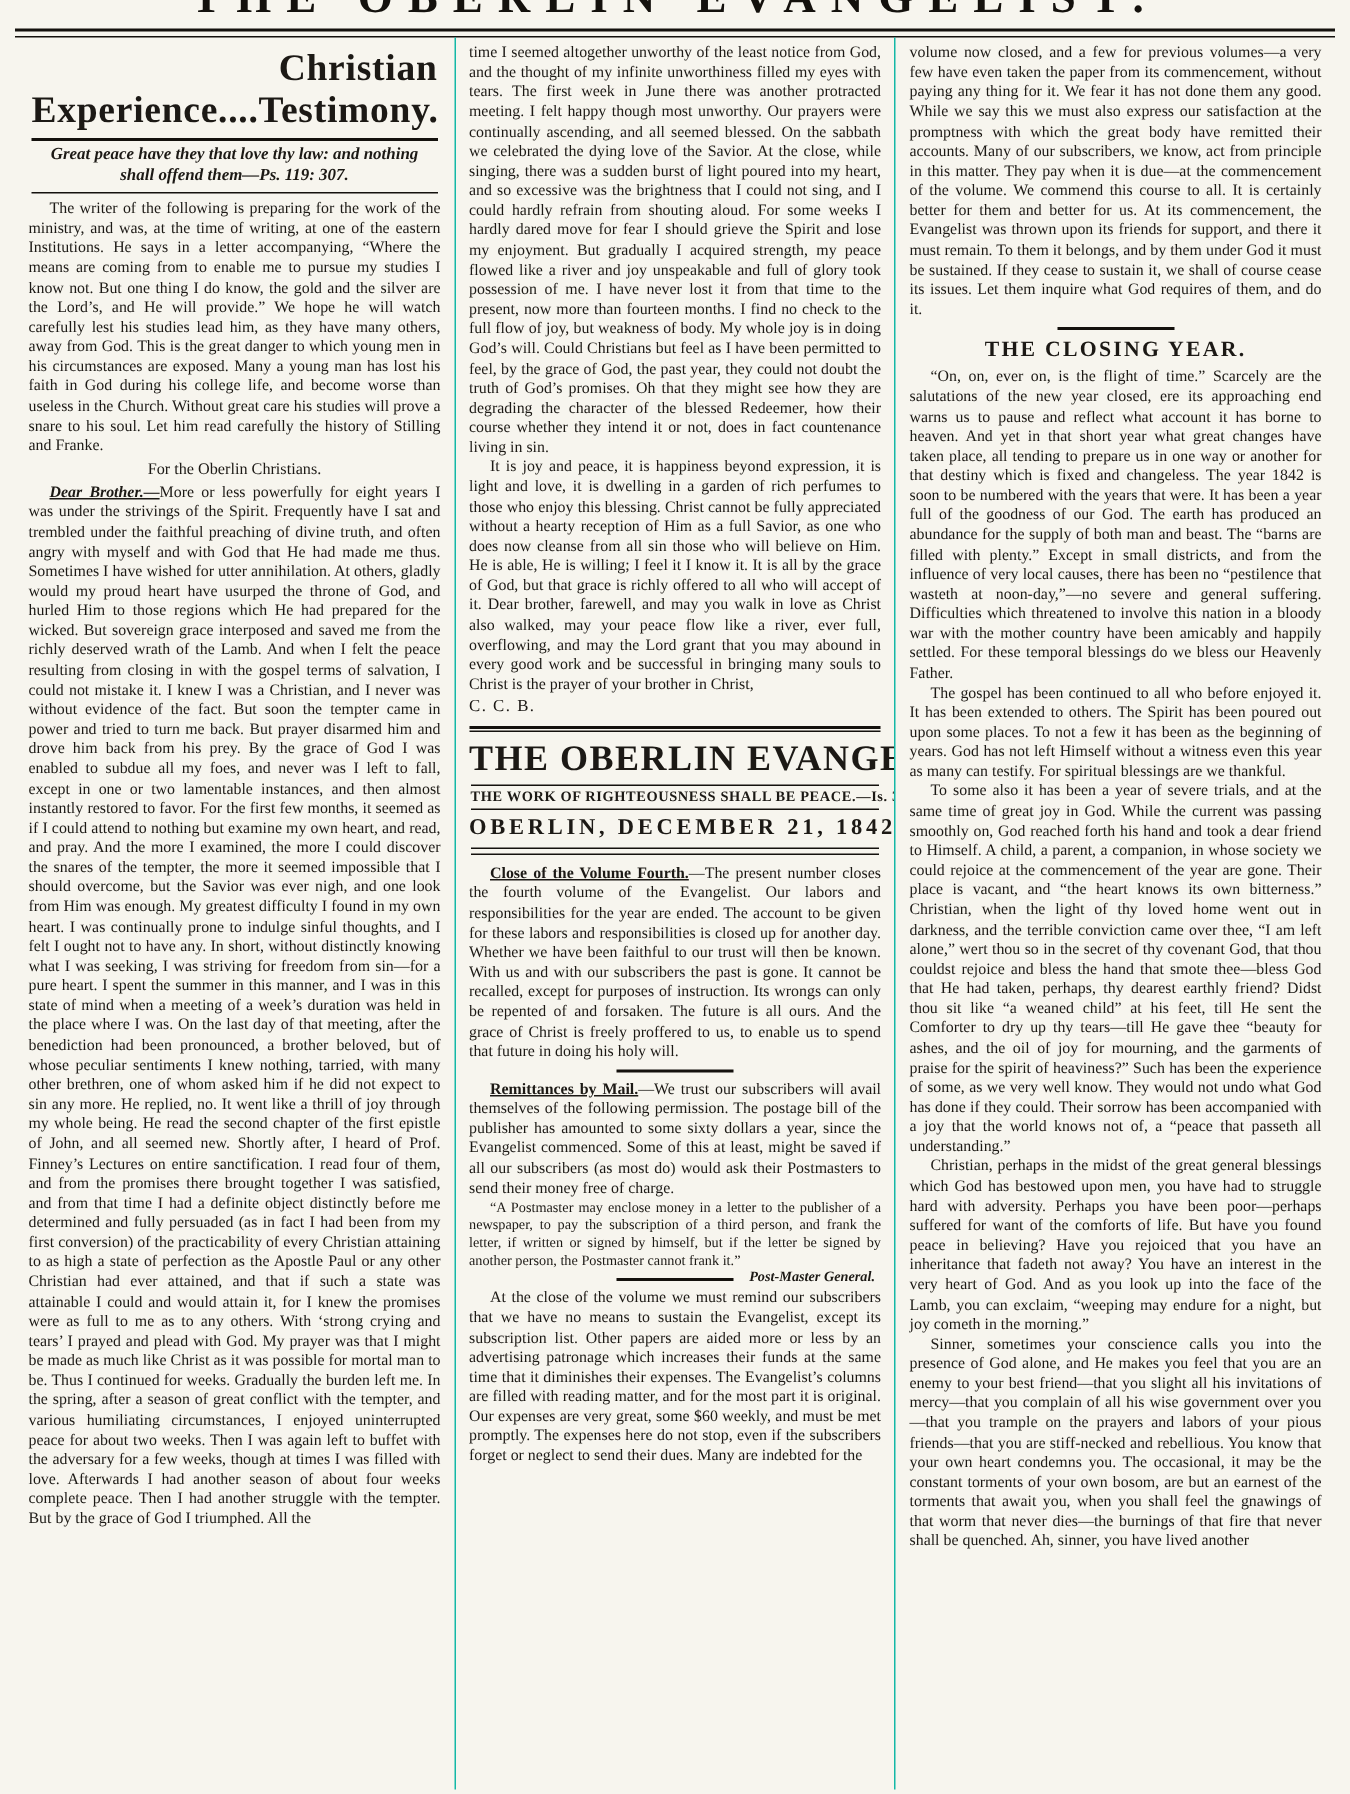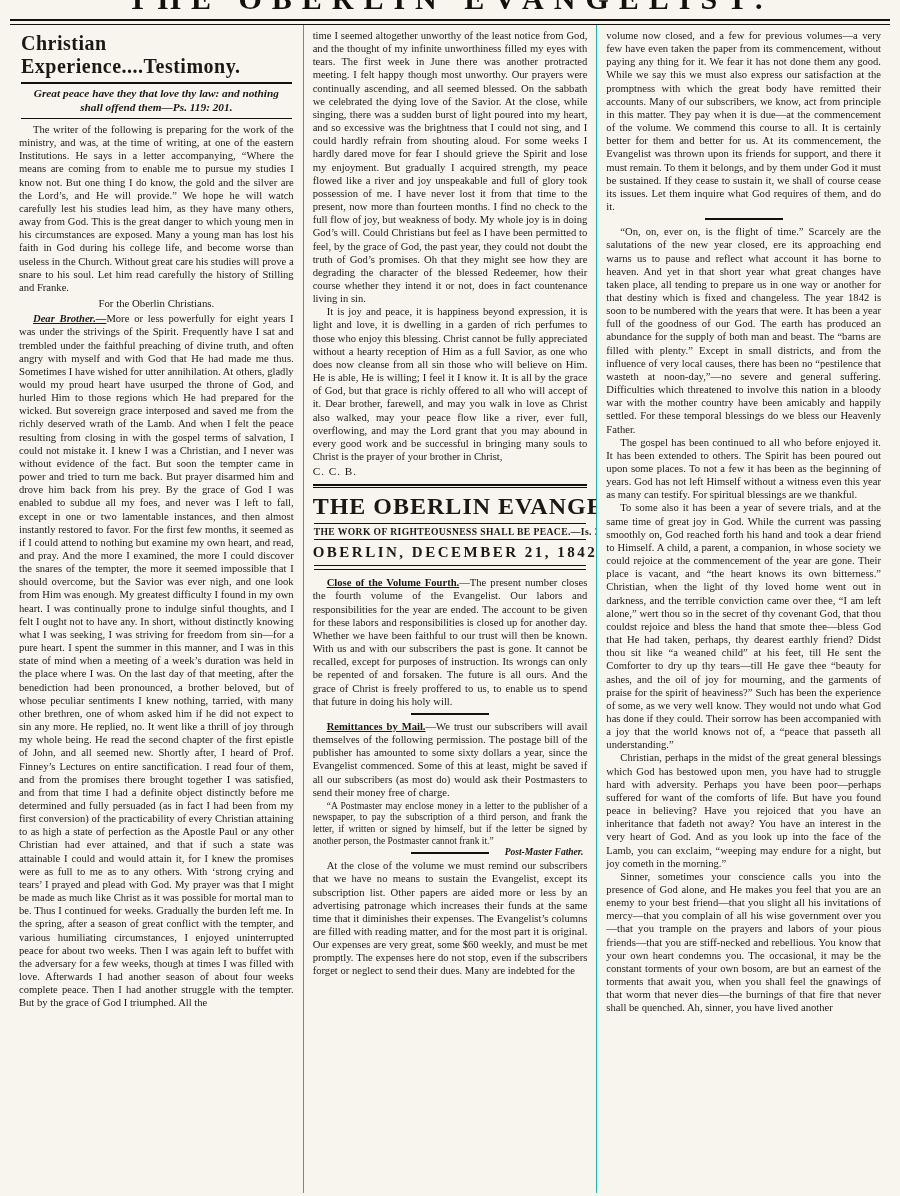--- a/index.html
+++ b/index.html
@@ -21,21 +21,21 @@
   .col{flex:1 1 0;padding:4px 9px 0 9px;overflow:hidden;}
   .col + .col{border-left:1px solid #14b8a6;}
 
   p{margin:0;font-size:10.6px;line-height:13.15px;text-align:justify;}
   p.ind{text-indent:14px;}
   .it{font-style:italic;}
   .bd{font-weight:bold;text-decoration:underline;}
 
   
   .art-title{
-    font-size:20px;font-weight:bold;text-align:left;letter-spacing:.5px;
+    font-size:25px;font-weight:bold;text-align:right;letter-spacing:.5px;
     padding:2px 0 4px 0;border-bottom:2px solid #14110d;margin:1px 2px 0 2px;
   }
   .art-motto{
     font-size:11.3px;font-weight:bold;font-style:italic;text-align:center;
     line-height:13.5px;padding:3px 8px 4px 8px;border-bottom:1.5px solid #14110d;
     margin:0 2px 4px 2px;
   }
   .for-line{text-align:center;font-size:10.8px;margin:3px 0 2px 0;text-indent:0;}
 
   .sig-right{text-align:left;padding-right:30px;font-size:11.2px;letter-spacing:1px;margin-top:2px;}
@@ -71,21 +71,21 @@
 
   <div class="running-head-clip">
     <div class="running-head">THE OBERLIN EVANGELIST.</div>
   </div>
   <div class="top-rule"></div>
 
   <div class="columns">
 
     <div class="col">
       <div class="art-title">Christian Experience....Testimony.</div>
-      <div class="art-motto">Great peace have they that love thy law: and nothing shall offend them—Ps. 119: 201.</div>
+      <div class="art-motto">Great peace have they that love thy law: and nothing shall offend them—Ps. 119: 307.</div>
       <p class="ind">The writer of the following is preparing for the work of the ministry, and was, at the time of writing, at one of the eastern Institutions.  He says in a letter accompanying, “Where the means are coming from to enable me to pursue my studies I know not.  But one thing I do know, the gold and the silver are the Lord’s, and He will provide.”  We hope he will watch carefully lest his studies lead him, as they have many others, away from God.  This is the great danger to which young men in his circumstances are exposed.  Many a young man has lost his faith in God during his college life, and become worse than useless in the Church.  Without great care his studies will prove a snare to his soul.  Let him read carefully the history of Stilling and Franke.</p>
       <p class="for-line">For the Oberlin Christians.</p>
       <p class="ind"><span class="it bd">Dear Brother.—</span><span>More or less powerfully for eight years I was under the strivings of the Spirit.  Frequently have I sat and trembled under the faithful preaching of divine truth, and often angry with myself and with God that He had made me thus. Sometimes I have wished for utter annihilation. At others, gladly would my proud heart have usurped the throne of God, and hurled Him to those regions which He had prepared for the wicked.  But sovereign grace interposed and saved me from the richly deserved wrath of the Lamb.  And when I felt the peace resulting from closing in with the gospel terms of salvation, I could not mistake it. I knew I was a Christian, and I never was without evidence of the fact.  But soon the tempter came in power and tried to turn me back.  But prayer disarmed him and drove him back from his prey.  By the grace of God I was enabled to subdue all my foes, and never was I left to fall, except in one or two lamentable instances, and then almost instantly restored to favor.  For the first few months, it seemed as if I could attend to nothing but examine my own heart, and read, and pray.  And the more I examined, the more I could discover the snares of the tempter, the more it seemed impossible that I should overcome, but the Savior was ever nigh, and one look from Him was enough.  My greatest difficulty I found in my own heart.  I was continually prone to indulge sinful thoughts, and I felt I ought not to have any.  In short, without distinctly knowing what I was seeking, I was striving for freedom from sin—for a pure heart.  I spent the summer in this manner, and I was in this state of mind when a meeting of a week’s duration was held in the place where I was.  On the last day of that meeting, after the benediction had been pronounced, a brother beloved, but of whose peculiar sentiments I knew nothing, tarried, with many other brethren, one of whom asked him if he did not expect to sin any more.  He replied, no.  It went like a thrill of joy through my whole being. He read the second chapter of the first epistle of John, and all seemed new.  Shortly after, I heard of Prof. Finney’s Lectures on entire sanctification. I read four of them, and from the promises there brought together I was satisfied, and from that time I had a definite object distinctly before me determined and fully persuaded (as in fact I had been from my first conversion) of the practicability of every Christian attaining to as high a state of perfection as the Apostle Paul or any other Christian had ever attained, and that if such a state was attainable I could and would attain it, for I knew the promises were as full to me as to any others.  With ‘strong crying and tears’ I prayed and plead with God.  My prayer was that I might be made as much like Christ as it was possible for mortal man to be.  Thus I continued for weeks.  Gradually the burden left me.  In the spring, after a season of great conflict with the tempter, and various humiliating circumstances, I enjoyed uninterrupted peace for about two weeks.  Then I was again left to buffet with the adversary for a few weeks, though at times I was filled with love.  Afterwards I had another season of about four weeks complete peace.  Then I had another struggle with the tempter.  But by the grace of God I triumphed.  All the</span></p>
     </div>
 
     <div class="col">
       <p>time I seemed altogether unworthy of the least notice from God, and the thought of my infinite unworthiness filled my eyes with tears.  The first week in June there was another protracted meeting. I felt happy though most unworthy.  Our prayers were continually ascending, and all seemed blessed.  On the sabbath we celebrated the dying love of the Savior.  At the close, while singing, there was a sudden burst of light poured into my heart, and so excessive was the brightness that I could not sing, and I could hardly refrain from shouting aloud.  For some weeks I hardly dared move for fear I should grieve the Spirit and lose my enjoyment.  But gradually I acquired strength, my peace flowed like a river and joy unspeakable and full of glory took possession of me.  I have never lost it from that time to the present, now more than fourteen months.  I find no check to the full flow of joy, but weakness of body.  My whole joy is in doing God’s will.  Could Christians but feel as I have been permitted to feel, by the grace of God, the past year, they could not doubt the truth of God’s promises.  Oh that they might see how they are degrading the character of the blessed Redeemer, how their course whether they intend it or not, does in fact countenance living in sin.</p>
       <p class="ind">It is joy and peace, it is happiness beyond expression, it is light and love, it is dwelling in a garden of rich perfumes to those who enjoy this blessing.  Christ cannot be fully appreciated without a hearty reception of Him as a full Savior, as one who does now cleanse from all sin  those who will believe on Him.  He is able, He is willing; I feel it I know it.  It is all by the grace of God, but that grace is richly offered to all who will accept of it.  Dear brother, farewell, and may you walk in love as Christ also walked, may your peace flow like a river, ever full, overflowing, and may the Lord grant that you may abound in every good work and be successful in bringing many souls to Christ is the prayer of your brother in Christ,</p>
       <p class="sig-right">C. C. B.</p>
 
@@ -96,32 +96,33 @@
           <div class="mast-date">OBERLIN, DECEMBER 21, 1842.</div>
           <div class="mast-bottom"></div>
         </div>
       </div>
 
       <p class="ind"><span class="bd">Close of the Volume Fourth.</span><span>—The present number closes the fourth volume of the Evangelist.  Our labors and responsibilities for the year are ended.  The account to be given for these labors and responsibilities is closed up for another day.  Whether we have been faithful to our trust will then be known.  With us and with our subscribers the past is gone.  It cannot be recalled, except for purposes of instruction.  Its wrongs can only be repented of and forsaken.  The future is all ours.  And the grace of Christ is freely proffered to us, to enable us to spend that future in doing his holy will.</span></p>
 
       <div class="divider"></div>
 
       <p class="ind"><span class="bd">Remittances by Mail.</span><span>—We trust our subscribers will avail themselves of the following permission.  The postage bill of the publisher has amounted to some sixty dollars a year, since the Evangelist commenced.  Some of this at least, might be saved if all our subscribers (as most do) would ask their Postmasters to send their money free of charge.</span></p>
-      <p class="quote ind"><span>“A Postmaster may enclose money in a letter to the publisher of a newspaper, to pay the subscription of a third person, and frank the letter, if written or signed by himself, but if the letter be signed by another person, the Postmaster cannot frank it.”</span> <span class="pm-sig">Post-Master Father.</span></p>
+      <p class="quote ind"><span>“A Postmaster may enclose money in a letter to the publisher of a newspaper, to pay the subscription of a third person, and frank the letter, if written or signed by himself, but if the letter be signed by another person, the Postmaster cannot frank it.”</span> <span class="pm-sig">Post-Master General.</span></p>
 
       <div class="divider"></div>
 
       <p class="ind">At the close of the volume we must remind our subscribers that we have no means to sustain the Evangelist, except its subscription list.  Other papers are aided more or less by an advertising patronage which increases their funds at the same time that it diminishes their expenses. The Evangelist’s columns are filled with reading matter, and for the most part it is original.  Our expenses are very great, some $60 weekly, and must be met promptly.  The expenses here do not stop, even if the subscribers forget or neglect to send their dues.  Many are indebted for the</p>
     </div>
 
     <div class="col">
       <p>volume now closed, and a few for previous volumes—a very few have even taken the paper from its commencement, without paying any thing for it.  We fear it has not done them any good.  While we say this we must also express our satisfaction at the promptness with which the great body have remitted their accounts.  Many of our subscribers, we know, act from principle in this matter.  They pay when it is due—at the commencement of the volume.  We commend this course to all.  It is certainly better for them and better for us.  At its commencement, the Evangelist was thrown upon its friends for support, and there it must remain.  To them it belongs, and by them under God it must be sustained.  If they cease to sustain it, we shall of course cease its issues. Let them inquire what God requires of them, and do it.</p>
 
       <div class="divider"></div>
 
+      <div class="sec-title">THE CLOSING YEAR.</div>
       <p class="ind">“On, on, ever on, is the flight of time.”  Scarcely are the salutations of the new year closed, ere its approaching end warns us to pause and reflect what account it has borne to heaven.  And yet in that short year what great changes have taken place, all tending to prepare us in one way or another for that destiny which is fixed and changeless.  The year 1842 is soon to be numbered with the years that were.  It has been a year full of the goodness of our God.  The earth has produced an abundance for the supply of both man and beast.  The “barns are filled with plenty.”  Except in small districts, and from the influence of very local causes, there has been no “pestilence that wasteth at noon-day,”—no severe and general suffering.  Difficulties which threatened to involve this nation in a bloody war with the mother country have been amicably and happily settled.  For these temporal blessings do we bless our Heavenly Father.</p>
       <p class="ind">The gospel has been continued to all who before enjoyed it.  It has been extended to others.  The Spirit has been poured out upon some places.  To not a few it has been as the beginning of years.  God has not left Himself without a witness even this year as many can testify.  For spiritual blessings are we thankful.</p>
       <p class="ind">To some also it has been a year of severe trials, and at the same time of great joy in God.  While the current was passing smoothly on, God reached forth his hand and took a dear friend to Himself.  A child, a parent, a companion, in whose society we could rejoice at the commencement of the year are gone.  Their place is vacant, and “the heart knows its own bitterness.”  Christian, when the light of thy loved home went out in darkness, and the terrible conviction came over thee, “I am left alone,” wert thou so in the secret of thy covenant God, that thou couldst rejoice and bless the hand that smote thee—bless God that He had taken, perhaps, thy dearest earthly friend?  Didst thou sit like “a weaned child” at his feet, till He sent the Comforter to dry up thy tears—till He gave thee “beauty for ashes, and the oil of joy for mourning, and the garments of praise for the spirit of heaviness?”  Such has been the experience of some, as we very well know.  They would not undo what God has done if they could.  Their sorrow has been accompanied with a joy that the world knows not of, a “peace that passeth all understanding.”</p>
       <p class="ind">Christian, perhaps in the midst of the great general blessings which God has bestowed upon men, you have had to struggle hard with adversity.  Perhaps you have been poor—perhaps suffered for want of the comforts of life.  But have you found peace in believing?  Have you rejoiced that you have an inheritance that fadeth not away?  You have an interest in the very heart of God. And as you look up into the face of the Lamb, you can exclaim, “weeping may endure for a night, but joy cometh in the morning.”</p>
       <p class="ind">Sinner, sometimes your conscience calls you into the presence of God alone, and He makes you feel that you are an enemy to your best friend—that you slight all his invitations of mercy—that you complain of all his wise government over you—that you trample on the prayers and labors of your pious friends—that you are stiff-necked and rebellious.  You know that your own heart condemns you.  The occasional, it may be the constant torments of your own bosom, are but an earnest of the torments that await you, when you shall feel the gnawings of that worm that never dies—the burnings of that fire that never shall be quenched.  Ah, sinner, you have lived another</p>
     </div>
 
   </div>
 </div>
 

